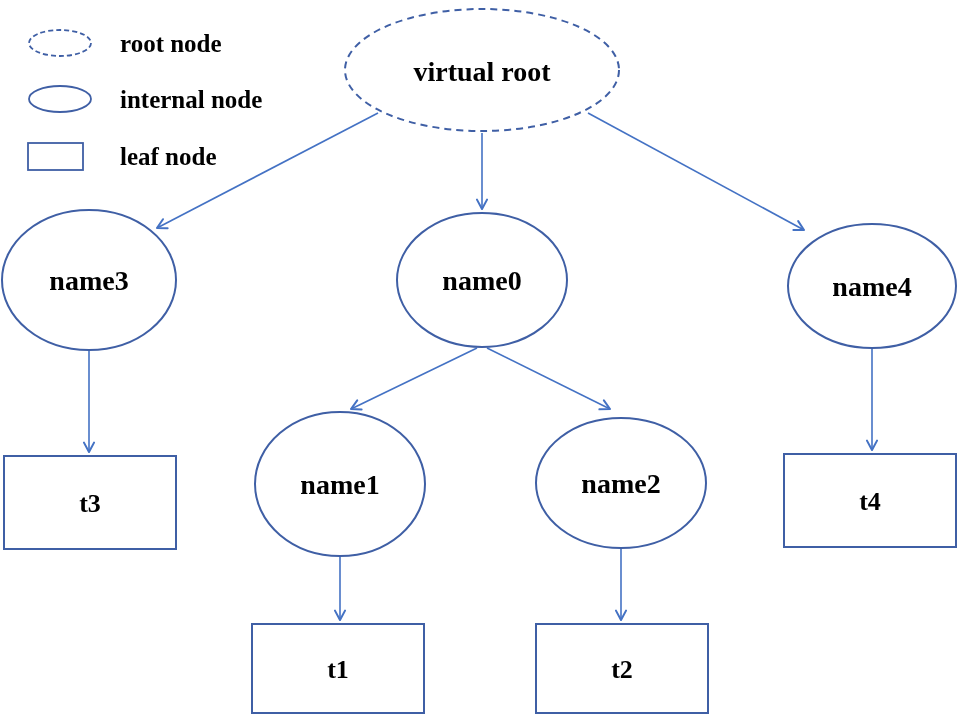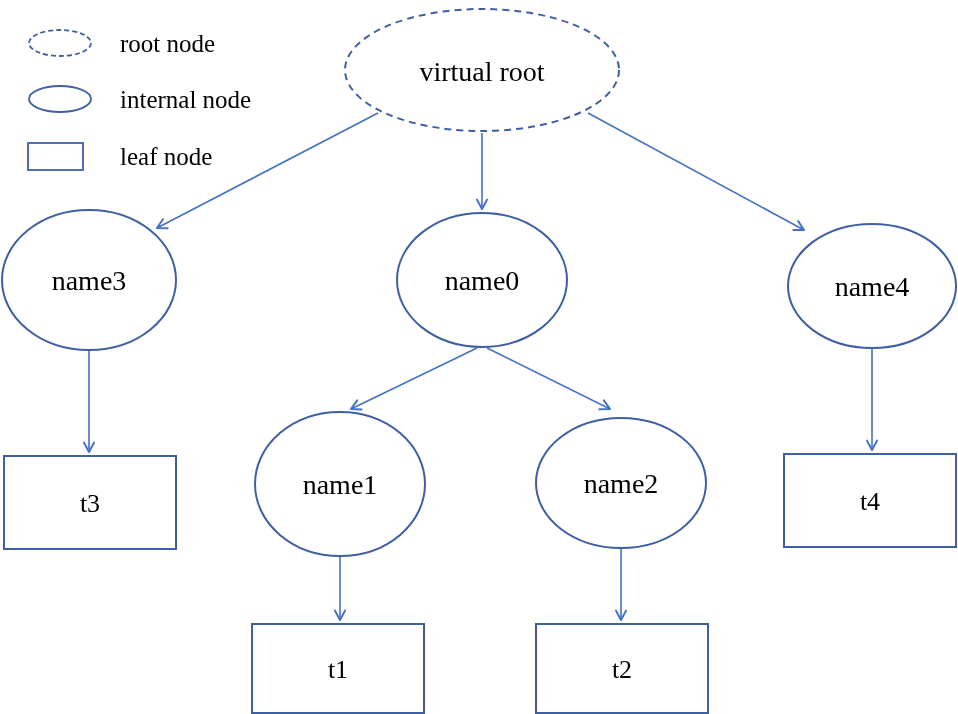--- a/index.html
+++ b/index.html
@@ -1,21 +1,21 @@
 <!DOCTYPE html>
 <html style="--node-stroke: #3f5fa5; --edge-color: #4472c4; --text-color: #000000;"><head>
 <meta charset="utf-8">
 <style>
   :root{
     --node-stroke:#3f5fa5;
     --edge-color:#4472c4;
     --text-color:#000000;
   }
   html,body{margin:0;padding:0;background:#ffffff;}
-  .stage{width:958px;height:714px;position:relative;overflow:hidden;}
+  .stage{width:958px;height:714px;position:relative;overflow:hidden;font-weight:bold;}
   .diagram-svg{display:block;}
   .node-ellipse{fill:none;stroke:var(--node-stroke);stroke-width:2;}
   .node-ellipse.dashed{stroke-dasharray:7 5;}
   .legend-swatch{fill:none;stroke:var(--node-stroke);stroke-width:1.8;}
   .legend-swatch.dashed{stroke-dasharray:5 3;}
   .node-rect{fill:none;stroke:var(--node-stroke);stroke-width:2;}
   .edge{stroke:var(--edge-color);stroke-width:1.6;fill:none;}
   .arrow-head{stroke:var(--edge-color);fill:none;stroke-width:1.4;stroke-linecap:round;stroke-linejoin:round;}
   .node-label{font-family:"Liberation Serif","DejaVu Serif",serif;font-size:28px;fill:var(--text-color);text-anchor:middle;}
   .leaf-label{font-family:"Liberation Serif","DejaVu Serif",serif;font-size:26px;fill:var(--text-color);text-anchor:middle;}

